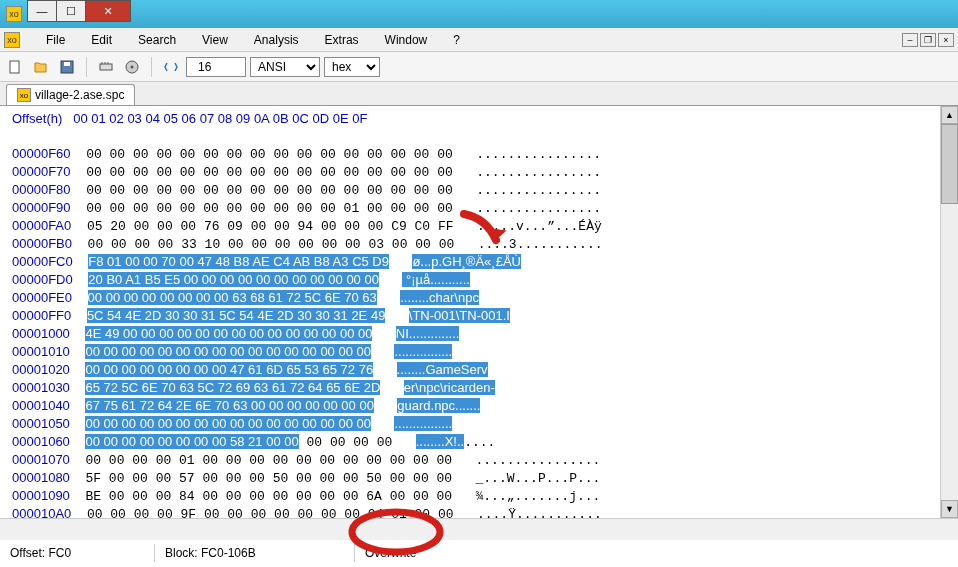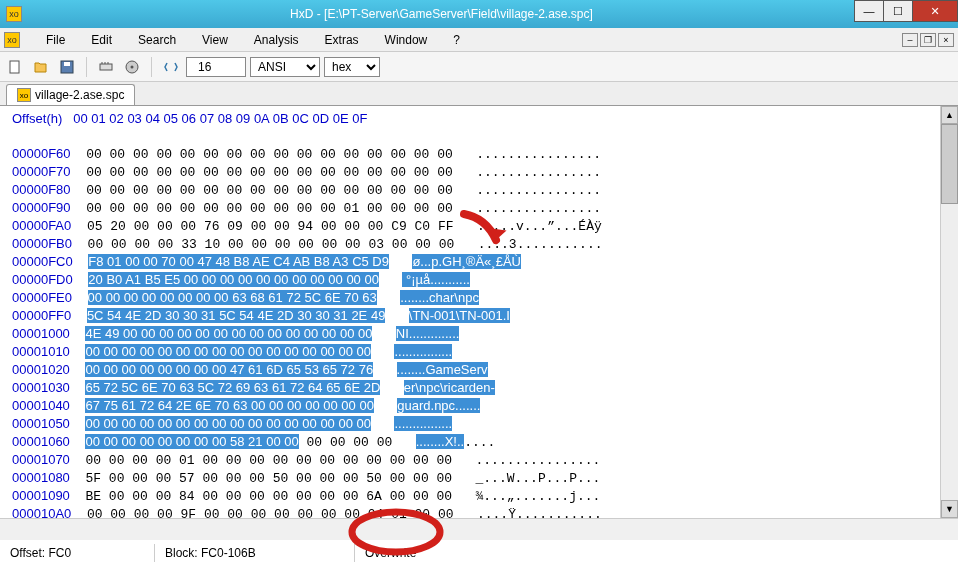--- a/index.html
+++ b/index.html
@@ -48,21 +48,20 @@
 .redarrow { position: absolute; left: 456px; top: 206px; pointer-events: none; z-index: 50; }
 .redcircle { position: absolute; left: 344px; top: 508px; pointer-events: none; z-index: 50; }
 
 svg.icon { width: 16px; height: 16px; }
 </style>
 </head>
 <body>
 
 <div class="titlebar">
   <span class="icon">xo</span>
-  <span class="title">HxD - [E:\PT-Server\GameServer\Field\village-2.ase.spc]</span>
   <div class="winbtns">
     <div class="winbtn min">—</div>
     <div class="winbtn max">☐</div>
     <div class="winbtn close">✕</div>
   </div>
 </div>
 
 <div class="menubar">
   <span class="appicon">xo</span>
   <span class="menuitem">File</span>

